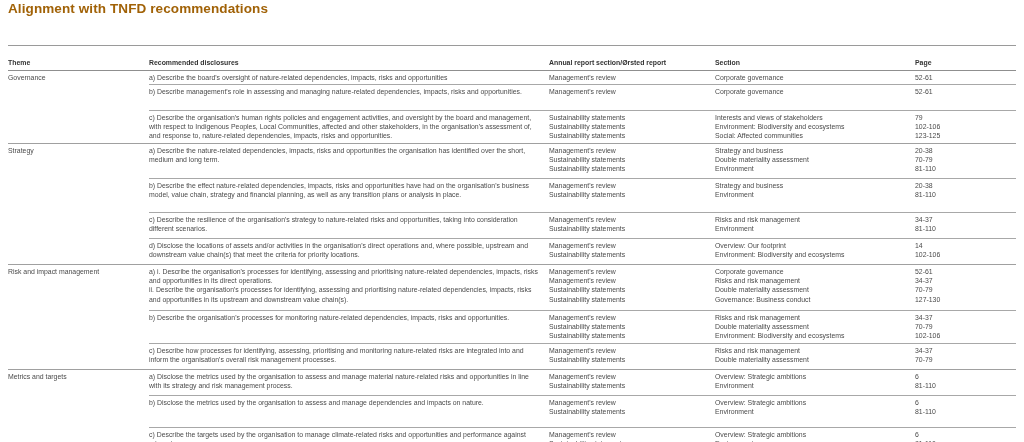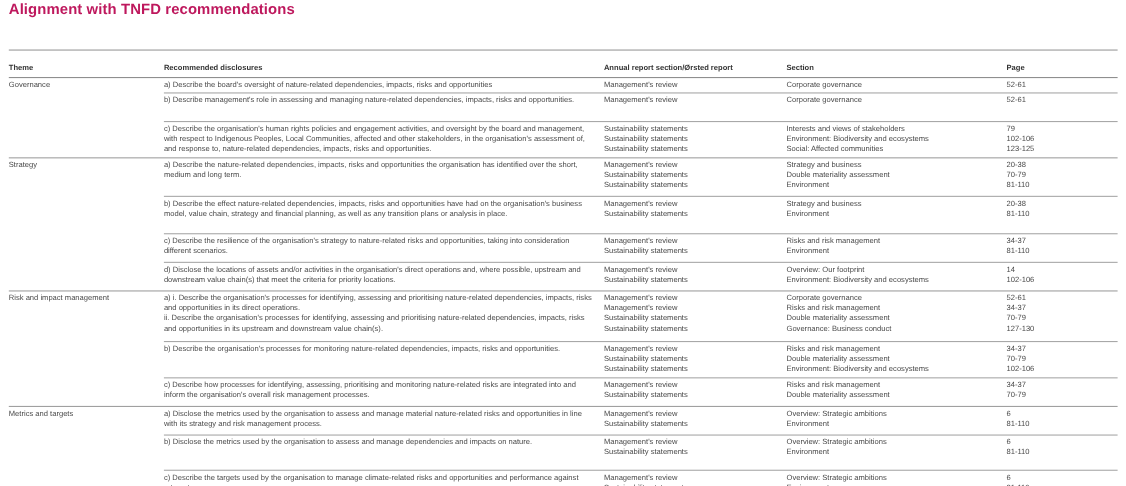--- a/index.html
+++ b/index.html
@@ -3,21 +3,21 @@
   <meta charset="utf-8">
   <style>
     html, body { margin: 0; padding: 0; background: #ffffff; }
     body {
       width: 1024px; height: 442px; overflow: hidden; position: relative;
       font-family: "Liberation Sans", "DejaVu Sans", sans-serif;
       color: #3a3a3a;
     }
     .title {
       position: absolute; left: 8px; top: 1px;
-      font-size: 13.5px; font-weight: bold; color: #be185d; letter-spacing: 0.1px; text-align: right;
+      font-size: 13.5px; font-weight: bold; color: #a16207; letter-spacing: 0.1px; text-align: right;
     }
     .top-rule {
       position: absolute; left: 8px; top: 45px; width: 1008px; height: 0;
       border-top: 1px solid #9a9a9a;
     }
     .table {
       position: absolute; left: 8px; top: 56px; width: 1008px;
       font-size: 6.9px; line-height: 9.2px; color: #4a4a4a;
     }
     .hdr {

